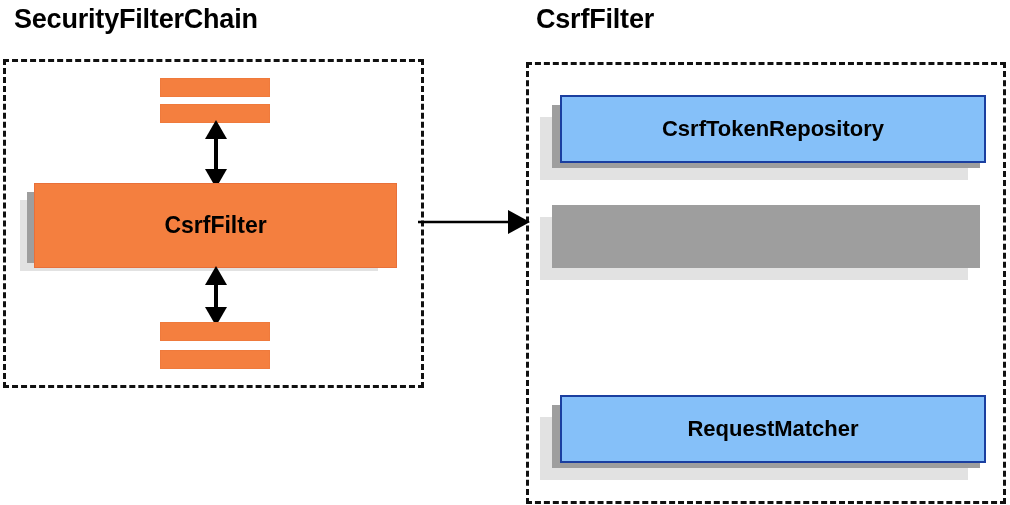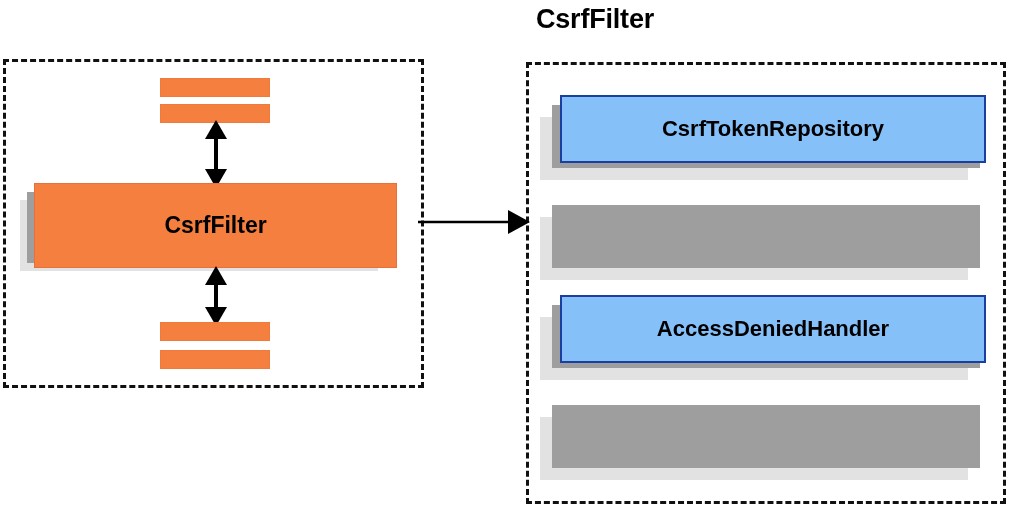--- a/index.html
+++ b/index.html
@@ -134,20 +134,21 @@
 
   .arrow-line { stroke: #000000; stroke-width: 4; }
   .arrow-line-thin { stroke: #000000; stroke-width: 2.5; }
   .arrow-head { fill: #000000; }
 </style>
 </head>
 <body>
 
 <div id="canvas">
 
+  <div class="panel-title" id="title-left">SecurityFilterChain</div>
 
   <div class="panel-title" id="title-right">CsrfFilter</div>
 
   <div class="dashed-panel" id="panel-left"></div>
 
   <div class="dashed-panel" id="panel-right"></div>
 
   <div class="filter-bar" id="bar-top-0"></div>
   <div class="filter-bar" id="bar-top-1"></div>
 
@@ -185,26 +186,22 @@
     <div class="layer-front">
       <div class="box-label">CsrfTokenRepository</div>
     </div>
   </div>
 
   <div class="stack stack-blue" id="stack-blue-1">
     <div class="layer-back"></div>
     <div class="layer-mid"></div>
   </div>
 
-  <div class="stack stack-blue" id="stack-blue-2">
+
+  <div class="stack stack-blue" id="stack-blue-3">
     <div class="layer-back"></div>
     <div class="layer-mid"></div>
     <div class="layer-front">
-      <div class="box-label">AccessDeniedHandler</div>
+      <div class="box-label">RequestMatcher</div>
     </div>
   </div>
 
-  <div class="stack stack-blue" id="stack-blue-3">
-    <div class="layer-back"></div>
-    <div class="layer-mid"></div>
-  </div>
-
 </div>
 
 </body></html>

